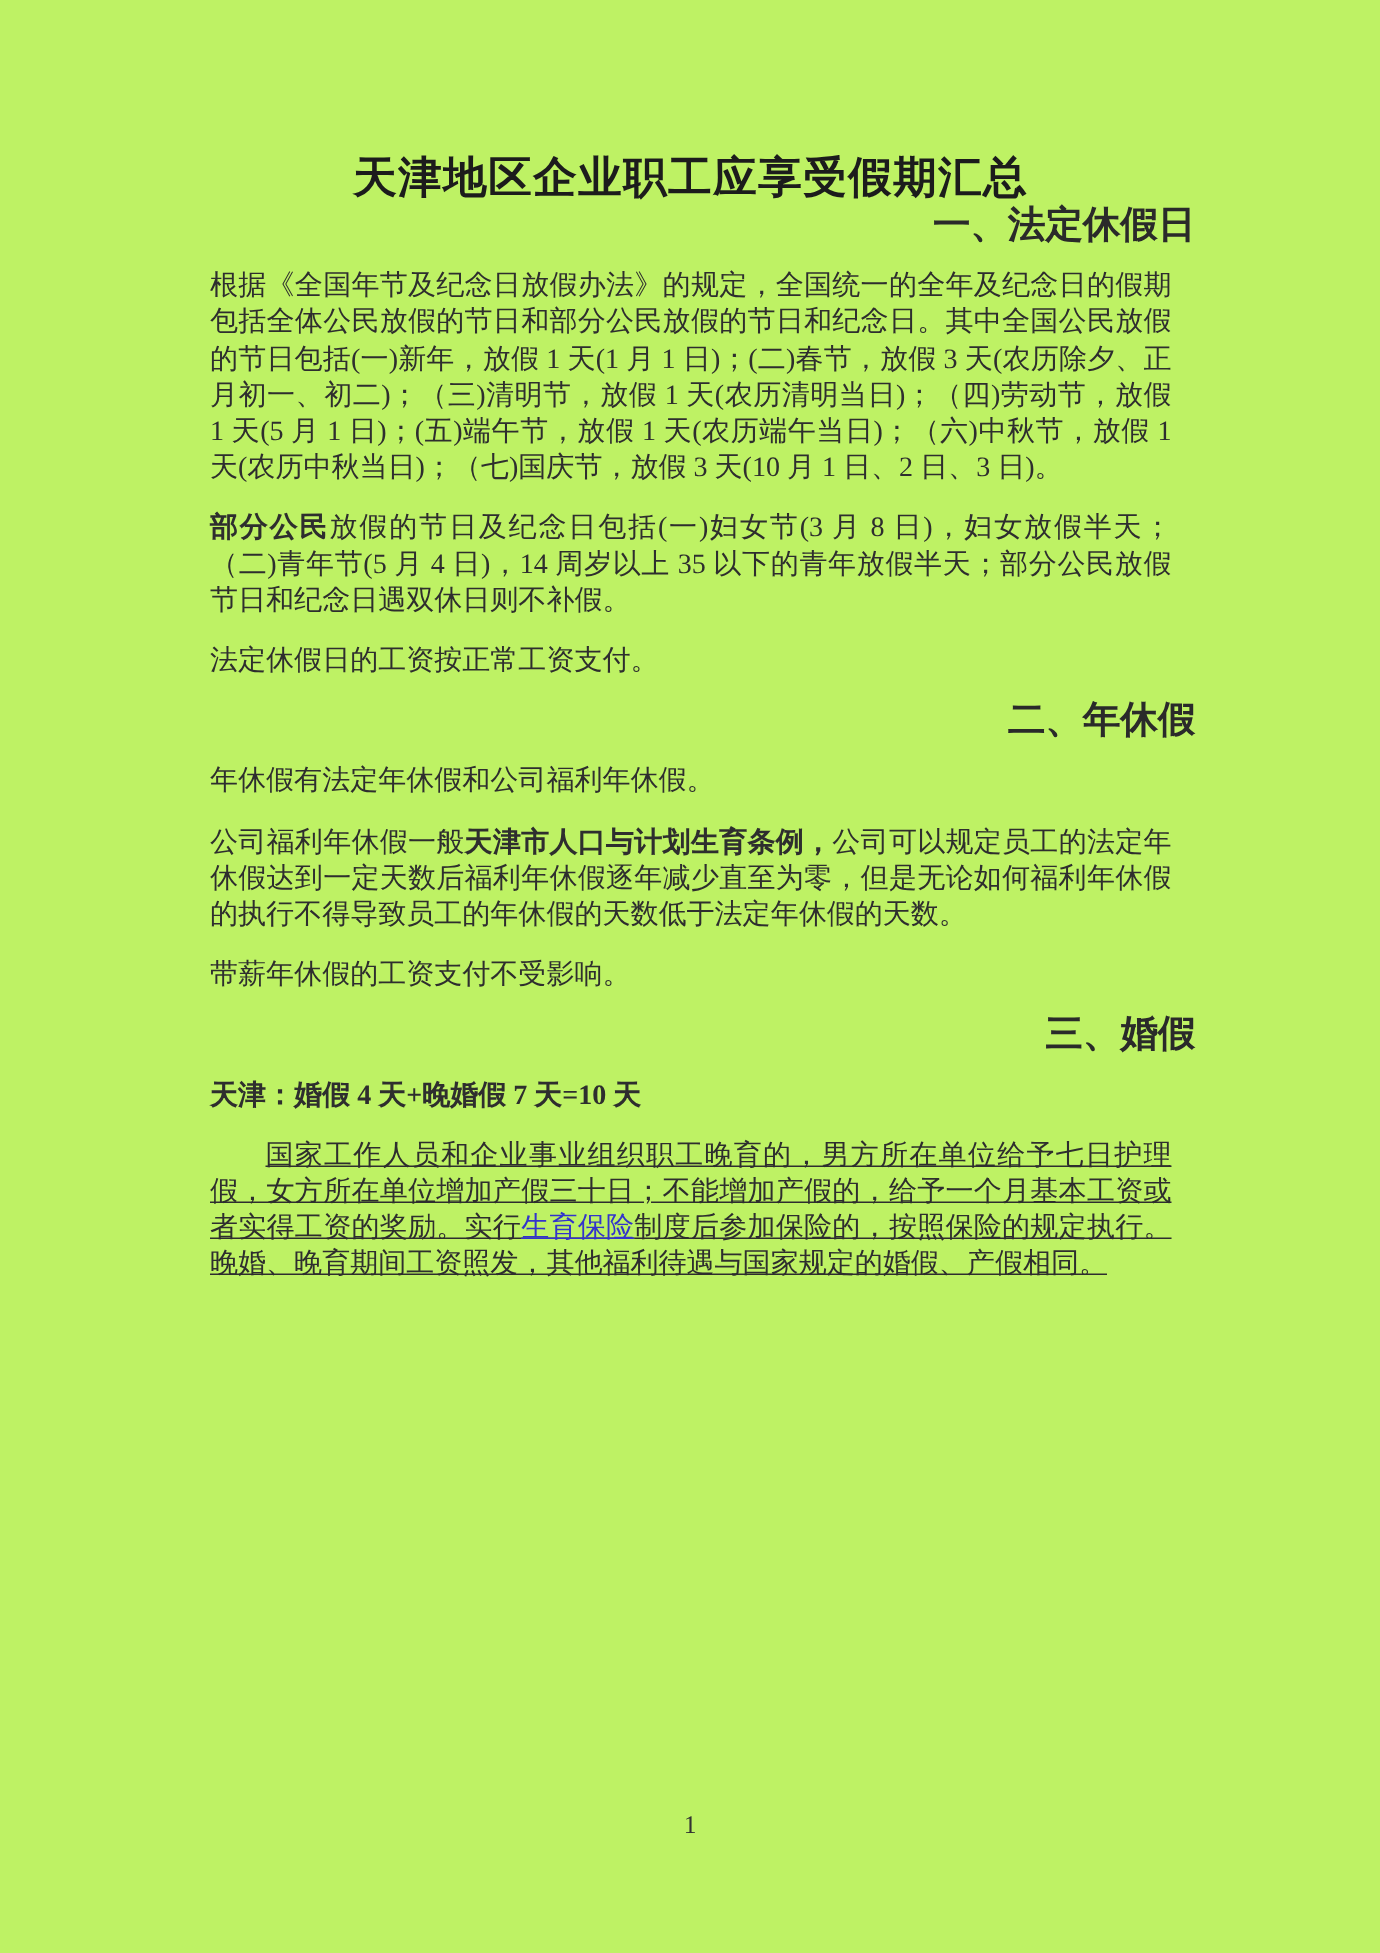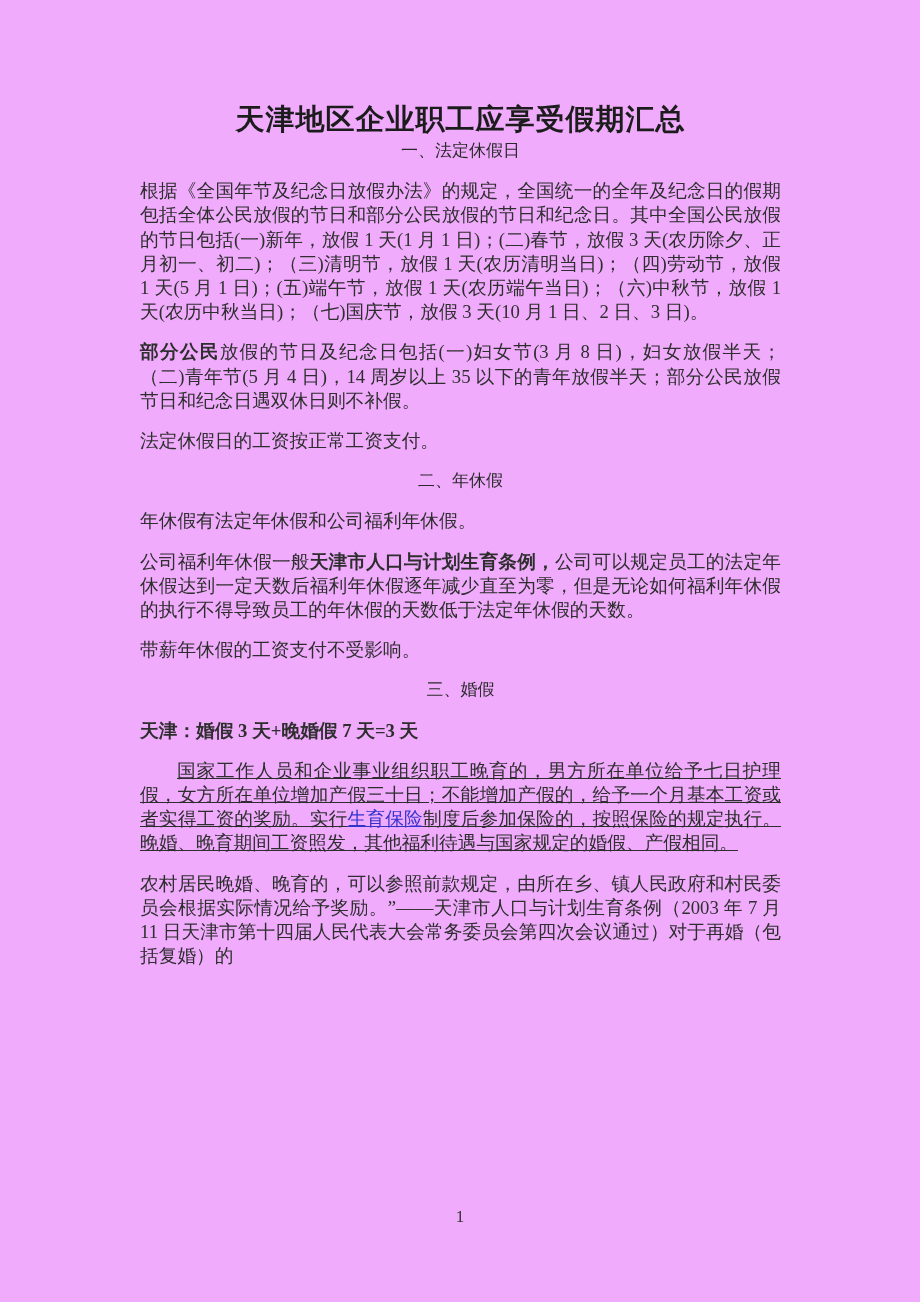--- a/index.html
+++ b/index.html
@@ -5,43 +5,43 @@
   html, body { margin: 0; padding: 0; }
   body {
     background: #ffffff;
     font-family: "Liberation Serif", "DejaVu Serif", serif;
   }
   .page {
     position: relative;
     width: 920px;
     height: 1302px;
     margin: 0 auto;
-    background: #f0abfc;
+    background: #bef264;
     box-sizing: border-box;
     padding: 99px 123px 0 124px;
     color: #2e2e2e;
     font-size: 18.7px;
     line-height: 24.2px;
     overflow: hidden;
   }
   h1.doc-title {
     margin: 0;
     font-size: 29px;
     line-height: 40px;
     font-weight: bold;
     text-align: center;
     color: #1c1c1c;
     letter-spacing: 1px;
   }
   h2.sec-heading {
     margin: 0;
-    font-size: 17px;
+    font-size: 25px;
     line-height: 24.2px;
-    font-weight: normal;
-    text-align: center;
+    font-weight: bold;
+    text-align: right;
     color: #2a2a2a;
   }
   p.body-para {
     margin: 16px;
     text-align: justify;
     text-justify: inter-ideograph;
     word-break: normal;
     overflow-wrap: break-word;
   }
   p.subhead { font-weight: bold; }
@@ -88,21 +88,20 @@
 
   <p class="body-para mt22">年休假有法定年休假和公司福利年休假。</p>
 
 
   <p class="body-para mt20"><span>公司福利年休假一般</span><b>天津市人口与计划生育条例，</b><span>公司可以规定员工的法定年休假达到一定天数后福利年休假逐年减少直至为零，但是无论如何福利年休假的执行不得导致员工的年休假的天数低于法定年休假的天数。</span></p>
 
   <p class="body-para mt21">带薪年休假的工资支付不受影响。</p>
 
   <h2 class="sec-heading mt22">三、婚假</h2>
 
-  <p class="body-para subhead mt21">天津：婚假 3 天+晚婚假 7 天=3 天</p>
+  <p class="body-para subhead mt21">天津：婚假 4 天+晚婚假 7 天=10 天</p>
 
   <p class="body-para indent-first mt24"><span>国家工作人员和企业事业组织职工晚育的，男方所在单位给予七日护理假，女方所在单位增加产假三十日；不能增加产假的，给予一个月基本工资或者实得工资的奖励。实行</span><a class="doc-link">生育保险</a><span>制度后参加保险的，按照保险的规定执行。晚婚、晚育期间工资照发，其他福利待遇与国家规定的婚假、产假相同。</span></p>
 
-  <p class="body-para mt20">农村居民晚婚、晚育的，可以参照前款规定，由所在乡、镇人民政府和村民委员会根据实际情况给予奖励。”——天津市人口与计划生育条例（2003 年 7 月 11 日天津市第十四届人民代表大会常务委员会第四次会议通过）对于再婚（包括复婚）的</p>
 
   <div class="page-footer">1</div>
 
 </div>
 
 </body></html>

